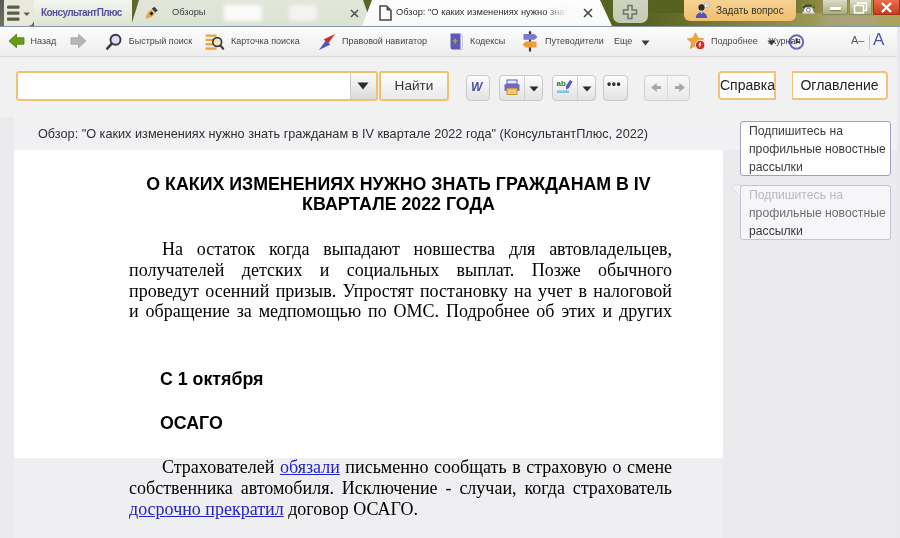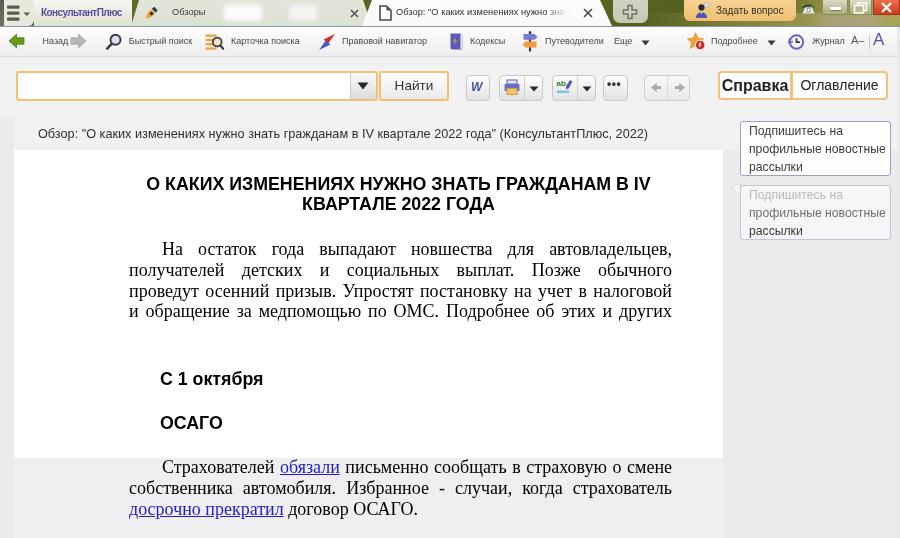--- a/index.html
+++ b/index.html
@@ -97,21 +97,21 @@
     </svg>
   </div>
 
   <div class="abs" style="left:0;top:26px;width:900px;height:1px;background:#8496a9;"></div>
 
   <div class="abs" id="toolbar" style="left:0;top:27px;width:900px;height:30px;background:linear-gradient(180deg,#fdfdfd,#ededee);border-bottom:1px solid #dcdcdc;">
 
     <svg class="abs" style="left:8px;top:6px;" width="17" height="16" viewBox="0 0 17 16">
       <path d="M1 8 L8.5 1.2 V4.8 h7.5 v6.4 H8.5 v3.6 Z" fill="#689b18" stroke="#50790e" stroke-width="0.8"></path>
     </svg>
-    <div class="lbl" style="left:30.5px;top:8.5px;margin-left:12px;">Назад</div>
+    <div class="lbl" style="left:30.5px;top:8.5px;">Назад</div>
     <svg class="abs" style="left:70px;top:6px;" width="17" height="16" viewBox="0 0 17 16">
       <path d="M16 8 L8.5 1.2 V4.8 H1 v6.4 h7.5 v3.6 Z" fill="#b6b6b6" stroke="#a2a2a2" stroke-width="0.8"></path>
     </svg>
 
     <svg class="abs" style="left:105px;top:6px;" width="18" height="18" viewBox="0 0 18 18">
       <circle cx="10.5" cy="6.8" r="5" fill="#dcdcf4" stroke="#3a3a3a" stroke-width="1.9"></circle>
       <path d="M6.8 10.6 L2.2 15.6" stroke="#3a3a3a" stroke-width="2.5" stroke-linecap="round"></path>
     </svg>
     <div class="lbl" style="left:128.8px;top:8.5px;">Быстрый поиск</div>
 
@@ -159,21 +159,21 @@
     <div class="lbl" style="left:711px;top:8.5px;">Подробнее</div>
     <svg class="abs" style="left:767px;top:13px;" width="9" height="6" viewBox="0 0 9 6">
         <path d="M0.5 0.5 h8 l-4 5 z" fill="#3a3a3a"></path>
       </svg>
 
     <svg class="abs" style="left:787px;top:6px;" width="18" height="18" viewBox="0 0 18 18">
       <circle cx="9.5" cy="9" r="6.7" fill="none" stroke="#6a66c0" stroke-width="1.9"></circle>
       <path d="M2.9 5.2 L1.8 9.6 l4.2-.9" fill="none" stroke="#6a66c0" stroke-width="1.5"></path>
       <path d="M9.5 5.2 v4 h3.4" fill="none" stroke="#33333f" stroke-width="1.7"></path>
     </svg>
-    <div class="lbl" style="left:812px;top:8.5px;">Журнал</div>
+    <div class="lbl" style="left:768px;top:8.5px;">Журнал</div>
     <div class="abs" style="left:851px;top:7px;font-size:11px;color:#555;">А–</div>
     <div class="abs" style="left:868.5px;top:8px;width:1px;height:14px;background:#c8c8c8;"></div>
     <div class="abs" style="left:873px;top:3px;font-size:17px;color:#4a55b0;">А</div>
   </div>
 
   <div class="abs" id="searchrow" style="left:0;top:58px;width:900px;height:59px;background:#f2f1f2;padding-left:42px;">
 
     <div class="abs" style="left:16px;top:13px;width:362px;height:30px;border:2px solid #f2c170;border-radius:3px;background:#fff;overflow:hidden;">
       <div class="abs" style="right:0;top:0;width:26px;height:26px;background:linear-gradient(180deg,#fcfcfc,#dadada);border-left:1px solid #c8c8c8;"></div>
       <svg class="abs" style="right:7px;top:9px;" width="12" height="8" viewBox="0 0 12 8">
@@ -213,44 +213,44 @@
 
     <div class="abs" style="left:644px;top:17px;width:46px;height:26px;border:1px solid #cfcfcf;border-radius:4px;background:linear-gradient(180deg,#f7f7f7,#e9e9e9);"></div>
     <div class="abs" style="left:667px;top:18px;width:1px;height:24px;background:#dadada;"></div>
     <svg class="abs" style="left:650px;top:24px;" width="12" height="11" viewBox="0 0 12 11">
         <path d="M1 5.5 L6.8 1 v2.9 h4.2 v3.2 H6.8 V10 Z" fill="#a8a8a8"></path>
       </svg>
     <svg class="abs" style="left:674px;top:24px;" width="12" height="11" viewBox="0 0 12 11">
         <path d="M11 5.5 L5.2 1 v2.9 H1 v3.2 h4.2 V10 Z" fill="#a8a8a8"></path>
       </svg>
 
-    <div class="abs" style="left:718px;top:13px;width:74px;height:29px;border:2px solid #f0c27c;border-radius:4px 0 0 4px;background:#fdfdfd;text-align:center;line-height:25px;font-size:16px;color:#222;font-weight:bold;">Справка</div>
+    <div class="abs" style="left:718px;top:13px;width:58px;height:29px;border:2px solid #f0c27c;border-radius:4px 0 0 4px;background:#fdfdfd;text-align:center;line-height:25px;font-size:14px;color:#222;">Справка</div>
     <div class="abs" style="left:792px;top:13px;width:96px;height:29px;border:2px solid #f0c27c;border-left:1px solid #f0c27c;border-radius:0 4px 4px 0;background:#fdfdfd;text-align:center;line-height:25px;font-size:14px;color:#222;">Оглавление</div>
   </div>
 
   <div class="abs" style="left:14px;top:117px;width:886px;height:33px;background:#f1f0f2;"></div>
   <div class="abs" style="left:38px;top:127px;font-size:12.7px;color:#303030;white-space:nowrap;">Обзор: "О каких изменениях нужно знать гражданам в IV квартале 2022 года" (КонсультантПлюс, 2022)</div>
 
   <div class="abs" style="left:0;top:117px;width:14px;height:421px;background:#ebeaed;"></div>
 
   <div class="abs" style="left:723px;top:150px;width:177px;height:388px;background:#ebeaed;"></div>
 
   <div class="abs" id="doc" style="left:14px;top:150px;width:709px;height:308px;background:#fff;">
     <div class="abs" style="left:113px;top:23.6px;width:543px;text-align:center;font-weight:bold;font-size:17.8px;line-height:20.8px;color:#000;">О&nbsp;КАКИХ ИЗМЕНЕНИЯХ НУЖНО ЗНАТЬ ГРАЖДАНАМ В&nbsp;IV КВАРТАЛЕ 2022&nbsp;ГОДА</div>
     <div class="abs" id="para1" style="left:115px;top:89px;width:543px;font-family:'Liberation Serif',serif;font-size:18px;line-height:20.8px;color:#000;">
-      <div style="text-align:justify;text-align-last:justify;padding-left:33px;">На остаток года выпадают новшества для автовладельцев,</div>
+      <div style="text-align:justify;text-align-last:justify;padding-left:33px;">На остаток когда выпадают новшества для автовладельцев,</div>
       <div style="text-align:justify;text-align-last:justify;">получателей детских и социальных выплат. Позже обычного</div>
       <div style="text-align:justify;text-align-last:justify;">проведут осенний призыв. Упростят постановку на учет в налоговой</div>
       <div style="text-align:justify;text-align-last:justify;">и обращение за медпомощью по ОМС. Подробнее об этих и других</div>
     </div>
     <div class="abs" style="left:146px;top:218.9px;font-weight:bold;font-size:17.8px;color:#000;">С 1 октября</div>
     <div class="abs" style="left:146px;top:262.9px;font-weight:bold;font-size:17.8px;color:#000;">ОСАГО</div>
     <div class="abs" id="para3" style="left:115px;top:306.9px;width:543px;font-family:'Liberation Serif',serif;font-size:18px;line-height:21.1px;color:#000;">
       <div style="text-align:justify;text-align-last:justify;padding-left:33px;">Страхователей <a>обязали</a> письменно сообщать в страховую о смене</div>
-      <div style="text-align:justify;text-align-last:justify;">собственника автомобиля. Избранное - случаи, когда страхователь</div>
+      <div style="text-align:justify;text-align-last:justify;">собственника автомобиля. Исключение - случаи, когда страхователь</div>
       <div><a>досрочно прекратил</a> договор ОСАГО.</div>
     </div>
   </div>
   <style>#para3 a { text-decoration:underline; color:#2222cc; }</style>
 
   <div class="abs" style="left:740px;top:121px;width:151px;height:55px;background:#fff;border:1px solid #a59dc6;border-radius:3px;padding:1px 0 0 8px;font-size:12.2px;line-height:17.9px;color:#3b3b3d;">Подпишитесь на<br>профильные новостные<br>рассылки</div>
   <svg class="abs" style="left:731px;top:184px;" width="10" height="13" viewBox="0 0 10 13">
     <path d="M9.5 0.5 v12 L0.5 3.5 C4 1 7 0.5 9.5 0.5 z" fill="#f3f2f4" stroke="#d4d0e0" stroke-width="0.7"></path>
   </svg>
   <div class="abs" style="left:740px;top:185px;width:151px;height:55px;background:#f6f5f7;border:1px solid #c7c2d8;border-radius:3px;padding:1px 0 0 8px;font-size:12.2px;line-height:17.9px;">

